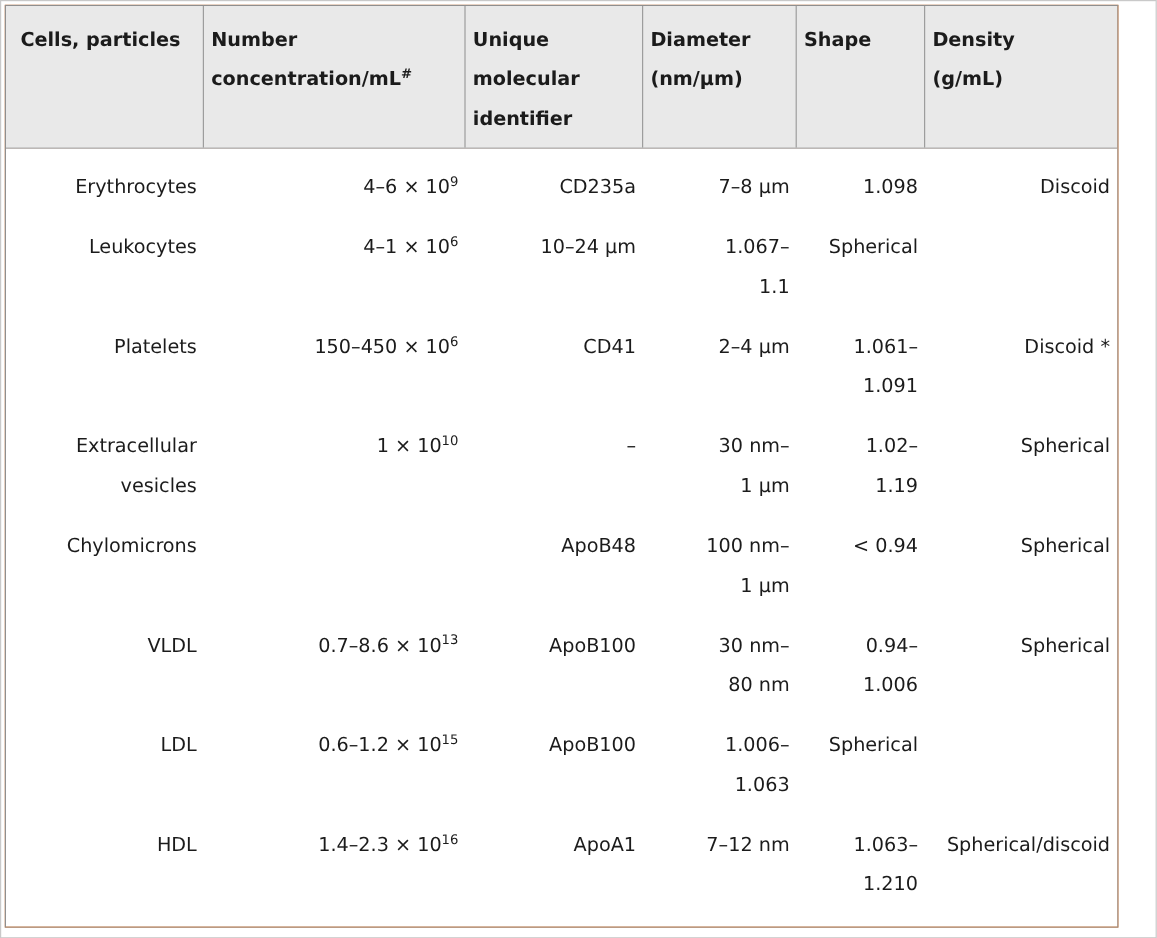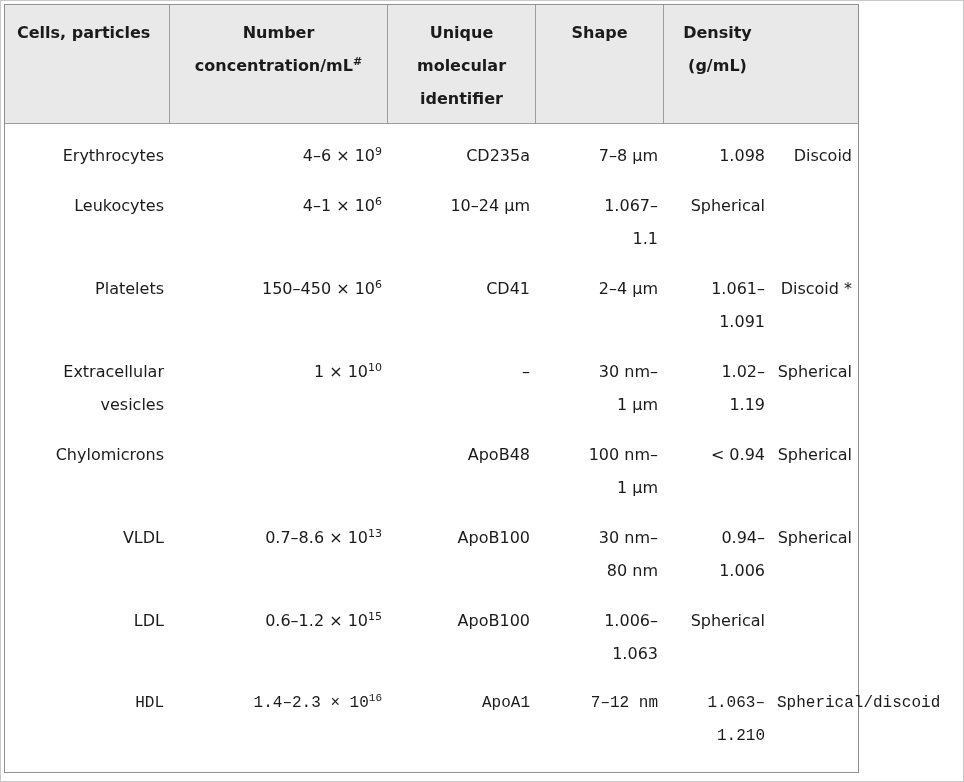--- a/index.html
+++ b/index.html
@@ -13,72 +13,74 @@
   html, body { margin: 0; padding: 0; background: #ffffff; }
   body {
     width: 964px;
     height: 782px;
     border: 1px solid var(--page-border);
     font-family: "DejaVu Sans", "Liberation Sans", sans-serif;
     color: var(--text);
   }
   .table {
     margin: 3px;
-    width: 855px;
+    width: 928px;
     border: 1px solid var(--table-border);
     background: #f97316;
   }
   .thead {
     display: grid;
     grid-template-columns: 165px 218px 148px 128px 107px 1fr;
     background: var(--header-bg);
     border-bottom: 1px solid var(--divider);
   }
   .th {
     font-weight: bold;
     font-size: 16px;
     line-height: 33px;
-    text-align: center;
+    text-align: left;
     white-space: pre-line;
     padding: 11px 6px 8px;
     border-right: 1px solid var(--divider);
   }
   .th:last-child { border-right: none; }
   .th.col-left { text-align: left; padding-left: 12px; }
   .tbody { background: #ffffff; }
   .tr {
     display: grid;
     grid-template-columns: 165px 218px 148px 128px 107px 1fr;
   }
   .td {
     font-size: 16px;
     line-height: 33px;
     text-align: right;
     white-space: pre-line;
     padding: 15px 6px 2px;
   }
   .td.col-left { text-align: right; padding-left: 12px; }
-  .tr:last-child .td { padding-bottom: 19px; font-family: Liberation Mono, monospace; }
+  .tr:last-child .td { padding-bottom: 19px; }
   sup {
     font-size: 11px;
     line-height: 0;
     vertical-align: 6px;
   }
 </style>
 </head>
 <body>
 
 <div class="table">
   <div class="thead">
     <div class="th col-left"><span>Cells, particles</span><sup></sup></div>
     <div class="th"><span>Number
 concentration/mL</span><sup>#</sup></div>
     <div class="th"><span>Unique
 molecular
 identifier</span><sup></sup></div>
+    <div class="th"><span>Diameter
+(nm/µm)</span><sup></sup></div>
     <div class="th"><span>Shape</span><sup></sup></div>
     <div class="th"><span>Density
 (g/mL)</span><sup></sup></div>
   </div>
   <div class="tbody">
       <div class="tr">
         <div class="td col-left"><span>Erythrocytes</span></div>
         <div class="td"><span>4–6 × 10</span><sup>9</sup></div>
         <div class="td"><span>CD235a</span></div>
         <div class="td"><span>7–8 µm</span></div>

